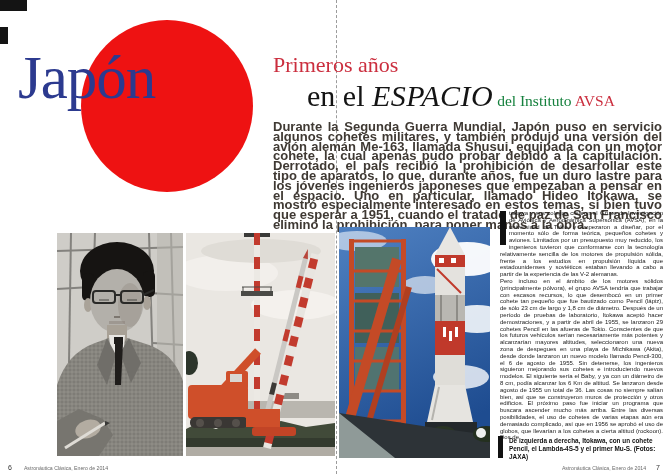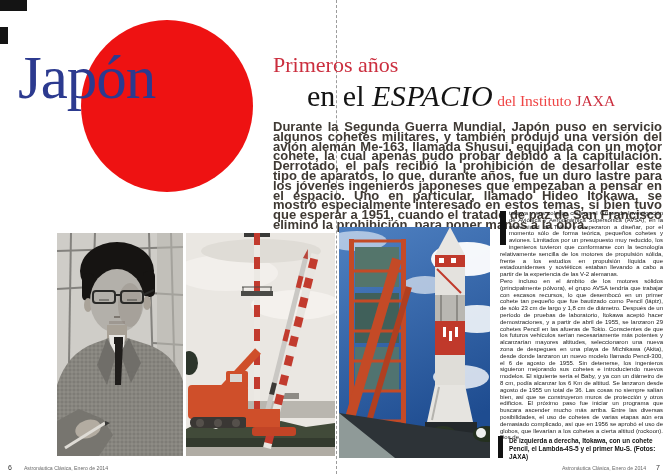--- a/index.html
+++ b/index.html
@@ -25,21 +25,21 @@
   .hl1 {
     position:absolute; left:273px; top:54px;
     font-family:"Liberation Serif", serif; font-size:22px; line-height:1; font-weight:400;
   }
   .hl2 {
     position:absolute; left:307px; top:81px;
     font-family:"Liberation Serif", serif; font-size:30px; line-height:1; color:#141414;
     white-space:nowrap;
   }
   .hl2 .emph { font-style:italic; letter-spacing:0.5px;text-align:right; }
-  .hl2 .small { font-size:15.5px; color:#ef4444; }
+  .hl2 .small { font-size:15.5px; color:#15803d; }
   
   .intro {
     position:absolute; left:273px; top:122px; width:389px;
     font-size:13px; line-height:9.8px; font-weight:bold; text-align:justify;
   }
   
   .photo { position:absolute; }
   .photo svg { display:block; }
   .ph1 { left:57px;  top:233px; width:126px; height:223px; }
   .ph2 { left:186px; top:233px; width:149px; height:223px; }
@@ -75,21 +75,21 @@
 <div id="page">
 
   <div class="mark1"></div>
   <div class="mark2"></div>
   <div class="fold"></div>
 
   <div class="flag" style="background:#ee1212;"></div>
   <div class="country" style="color:#2c3a8f;">Japón</div>
 
   <div class="hl1" style="color:#cb2e3e;">Primeros años</div>
-  <div class="hl2"><span>en el </span><span class="emph">ESPACIO</span><span class="small"> del Instituto </span><span class="small" style="color:#cb2e3e;">JAXA</span></div>
+  <div class="hl2"><span>en el </span><span class="emph">ESPACIO</span><span class="small"> del Instituto </span><span class="small" style="color:#cb2e3e;">AVSA</span></div>
 
   <div class="intro" style="color:#3f3933;">Durante la Segunda Guerra Mundial, Japón puso en servicio algunos cohetes militares, y también produjo una versión del avión alemán Me-163, llamada Shusui, equipada con un motor cohete, la cual apenas pudo probar debido a la capitulación. Derrotado, el país recibió la prohibición de desarrollar este tipo de aparatos, lo que, durante años, fue un duro lastre para los jóvenes ingenieros japoneses que empezaban a pensar en el espacio. Uno en particular, llamado Hideo Itokawa, se mostró especialmente interesado en estos temas, si bien tuvo que esperar a 1951, cuando el tratado de paz de San Francisco eliminó la prohibición, para poner manos a la obra.</div>
 
   <div class="photo ph1">
     <svg width="126" height="223" viewBox="0 0 126 223">
       <defs>
         <pattern id="tweed" width="4" height="4" patternUnits="userSpaceOnUse">
           <rect width="4" height="4" fill="#87857f"></rect>
           <circle cx="1" cy="1" r="0.7" fill="#6e6c66"></circle>
           <circle cx="3" cy="3" r="0.7" fill="#9a988f"></circle>

